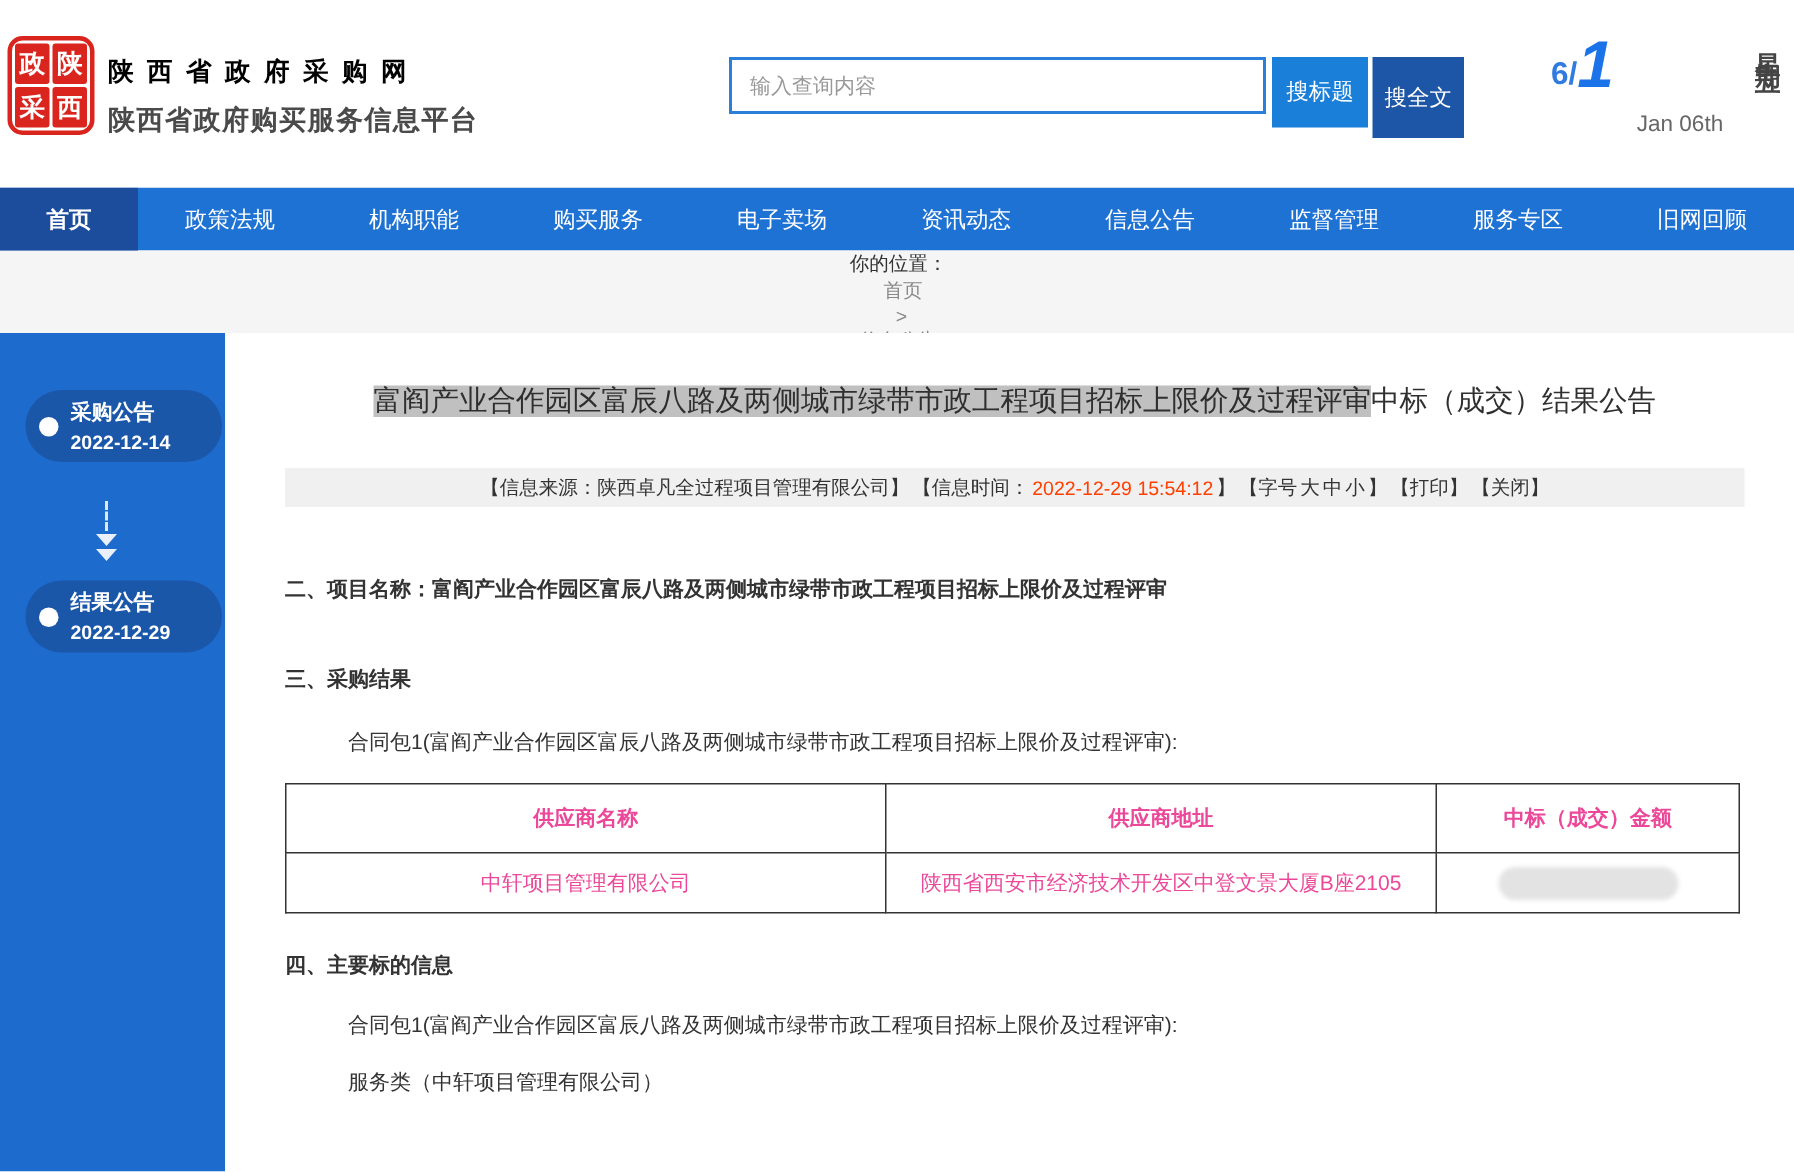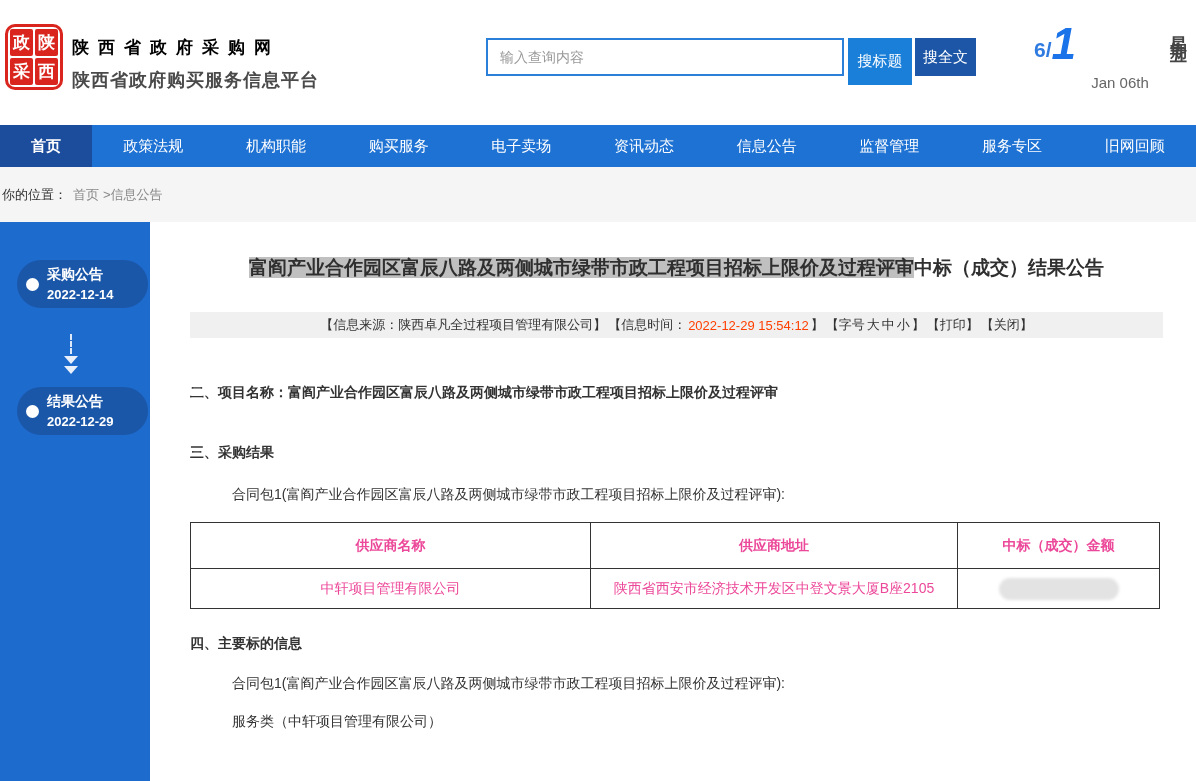--- a/index.html
+++ b/index.html
@@ -17,41 +17,41 @@
   .site-titles { position:absolute; left:72px; top:36px; }
   .site-title { font-size:17px; font-weight:bold; color:#000000; letter-spacing:9px; }
   .site-subtitle { font-size:18px; font-weight:bold; color:#4a4a4a; margin-top:9px; letter-spacing:1px; }
 
   .search-wrap { position:absolute; left:486px; top:38px; display:flex; }
   .search-input { width:358px; height:38px; border:2px solid #2a7fd9; font-size:14px;
     padding:0 12px; color:#ef4444; outline:none; }
   .search-input::placeholder { color:#999; }
   .btn-title { width:64px; height:47px; margin-left:4px; background:#1a7fd9; color:#fff;
     border:none; font-size:15px; cursor:pointer; }
-  .btn-full { width:61px; height:38px; margin-left:3px; background:#1d56a6; color:#fff;
+  .btn-full { width:61px; height:54px; margin-left:3px; background:#1d56a6; color:#fff;
     border:none; font-size:15px; cursor:pointer; }
 
   .date-wrap { position:absolute; left:1034px; top:22px; width:160px; }
   .date-num { display:flex; align-items:flex-start; }
   .date-month { font-size:21px; font-weight:bold; color:#2f7be0; margin-top:16px; }
   .date-day { font-size:44px; font-weight:bold; color:#1a73e8; line-height:44px; font-style:italic; }
   .date-en { font-size:15px; font-weight:normal; color:#666; margin-top:8px; margin-left:12px;text-align:center; }
   .weekday { position:absolute; right:4px; top:0; writing-mode:vertical-rl; text-orientation:upright;
     font-size:17px; font-weight:bold; color:#444; letter-spacing:6px; }
 
   
   .nav { height:42px; background:#1e72d3; display:flex; align-items:stretch; }
   .nav-item { color:#fff; font-size:15px; display:flex; align-items:center;
     justify-content:center; cursor:pointer; }
   .nav-item.active { width:92px; background:#1c4c9c; font-weight:bold; flex:none; }
   .nav-item:not(.active) { flex:1; }
 
   
   .crumb { height:55px; background:#f5f5f5; display:flex; align-items:center;
-    padding-left:2px; font-size:13px; }
+    padding-left:2px; font-size:13px;flex-direction:column; }
   .crumb-label { color:#333; }
   .crumb-link { color:#888; margin-left:6px; cursor:pointer; }
   .crumb-sep { color:#888; margin-left:4px; }
   .crumb-cur { color:#888; }
 
   
   .body-wrap { display:flex; height:559px; }
   .sidebar { width:150px; background:#1e6bce; position:relative; flex:none; }
   .side-pill { position:absolute; left:17px; width:131px; height:48px; background:#1b57a8;
     border-radius:26px; display:flex; align-items:center; cursor:pointer; }
@@ -60,21 +60,21 @@
   .pill-text { margin-left:8px; color:#fff; }
   .pill-label { font-size:14px; font-weight:bold; }
   .pill-date { font-size:13px; font-weight:bold; margin-top:3px; }
   .pill-1 { top:38px; } .pill-2 { top:165px; }
   .side-arrow { position:absolute; left:64px; top:112px; width:14px; text-align:center; }
   .arrow-line { width:0; height:20px; border-left:2px dashed rgba(255,255,255,.85); margin:0 auto; }
   .arrow-tri { width:0; height:0; border-left:7px solid transparent; border-right:7px solid transparent;
     border-top:8px solid rgba(255,255,255,.9); margin:2px auto 0; }
 
   .main { flex:1; background:#fff; padding-left:40px; padding-right:33px; }
-  .art-title { margin-top:32px; text-align:center; font-size:19px; font-weight:bold;
+  .art-title { margin-top:32px; text-align:center; font-size:19px; font-weight:normal;
     color:#2f2f2f; line-height:28px; }
   .hl { background:#c0c0c0; }
   .meta-bar { margin-top:30px; height:26px; background:#f0f0f0; display:flex;
     align-items:center; justify-content:center; font-size:13px; color:#333; }
   .meta-bar span { margin:0 1px; }
   .meta-red { color:#ff4000; }
   .meta-ctl { cursor:pointer; }
   .sec { font-size:14px; font-weight:bold; color:#333; }
   .sec-1 { margin-top:38px; } .sec-2 { margin-top:46px; } .sec-3 { margin-top:42px; }
   .sec-4 { margin-top:26px; }

